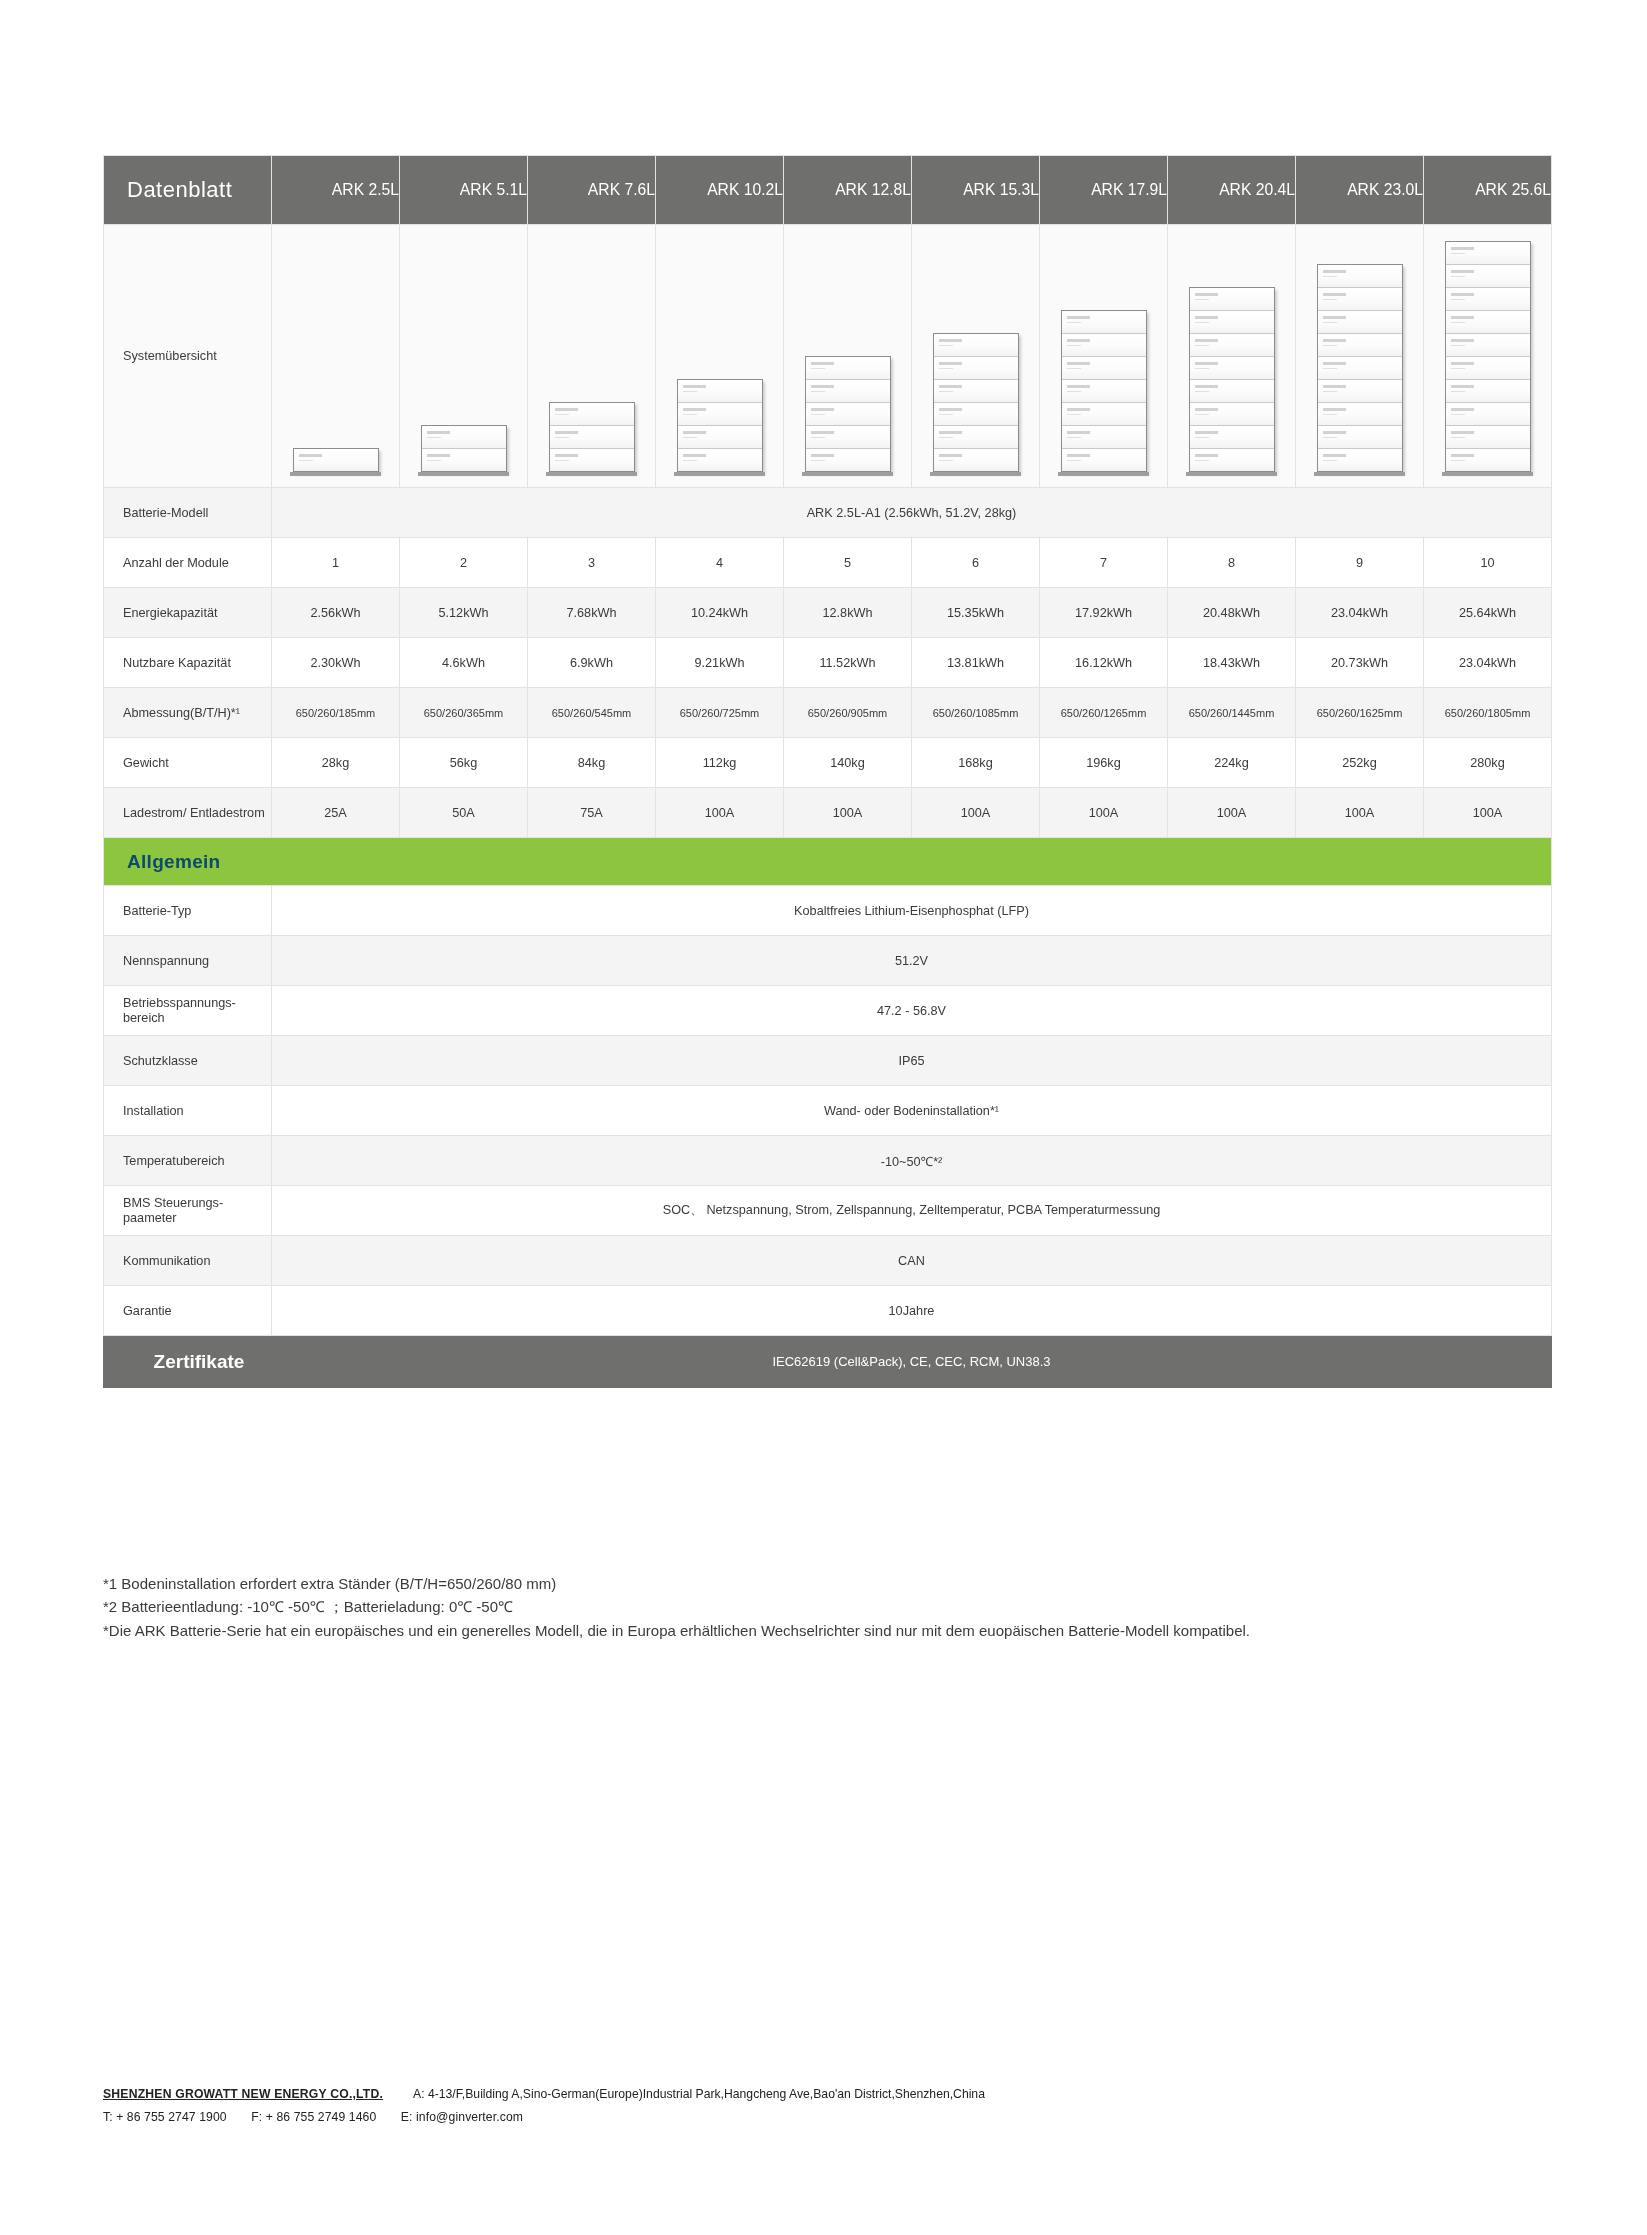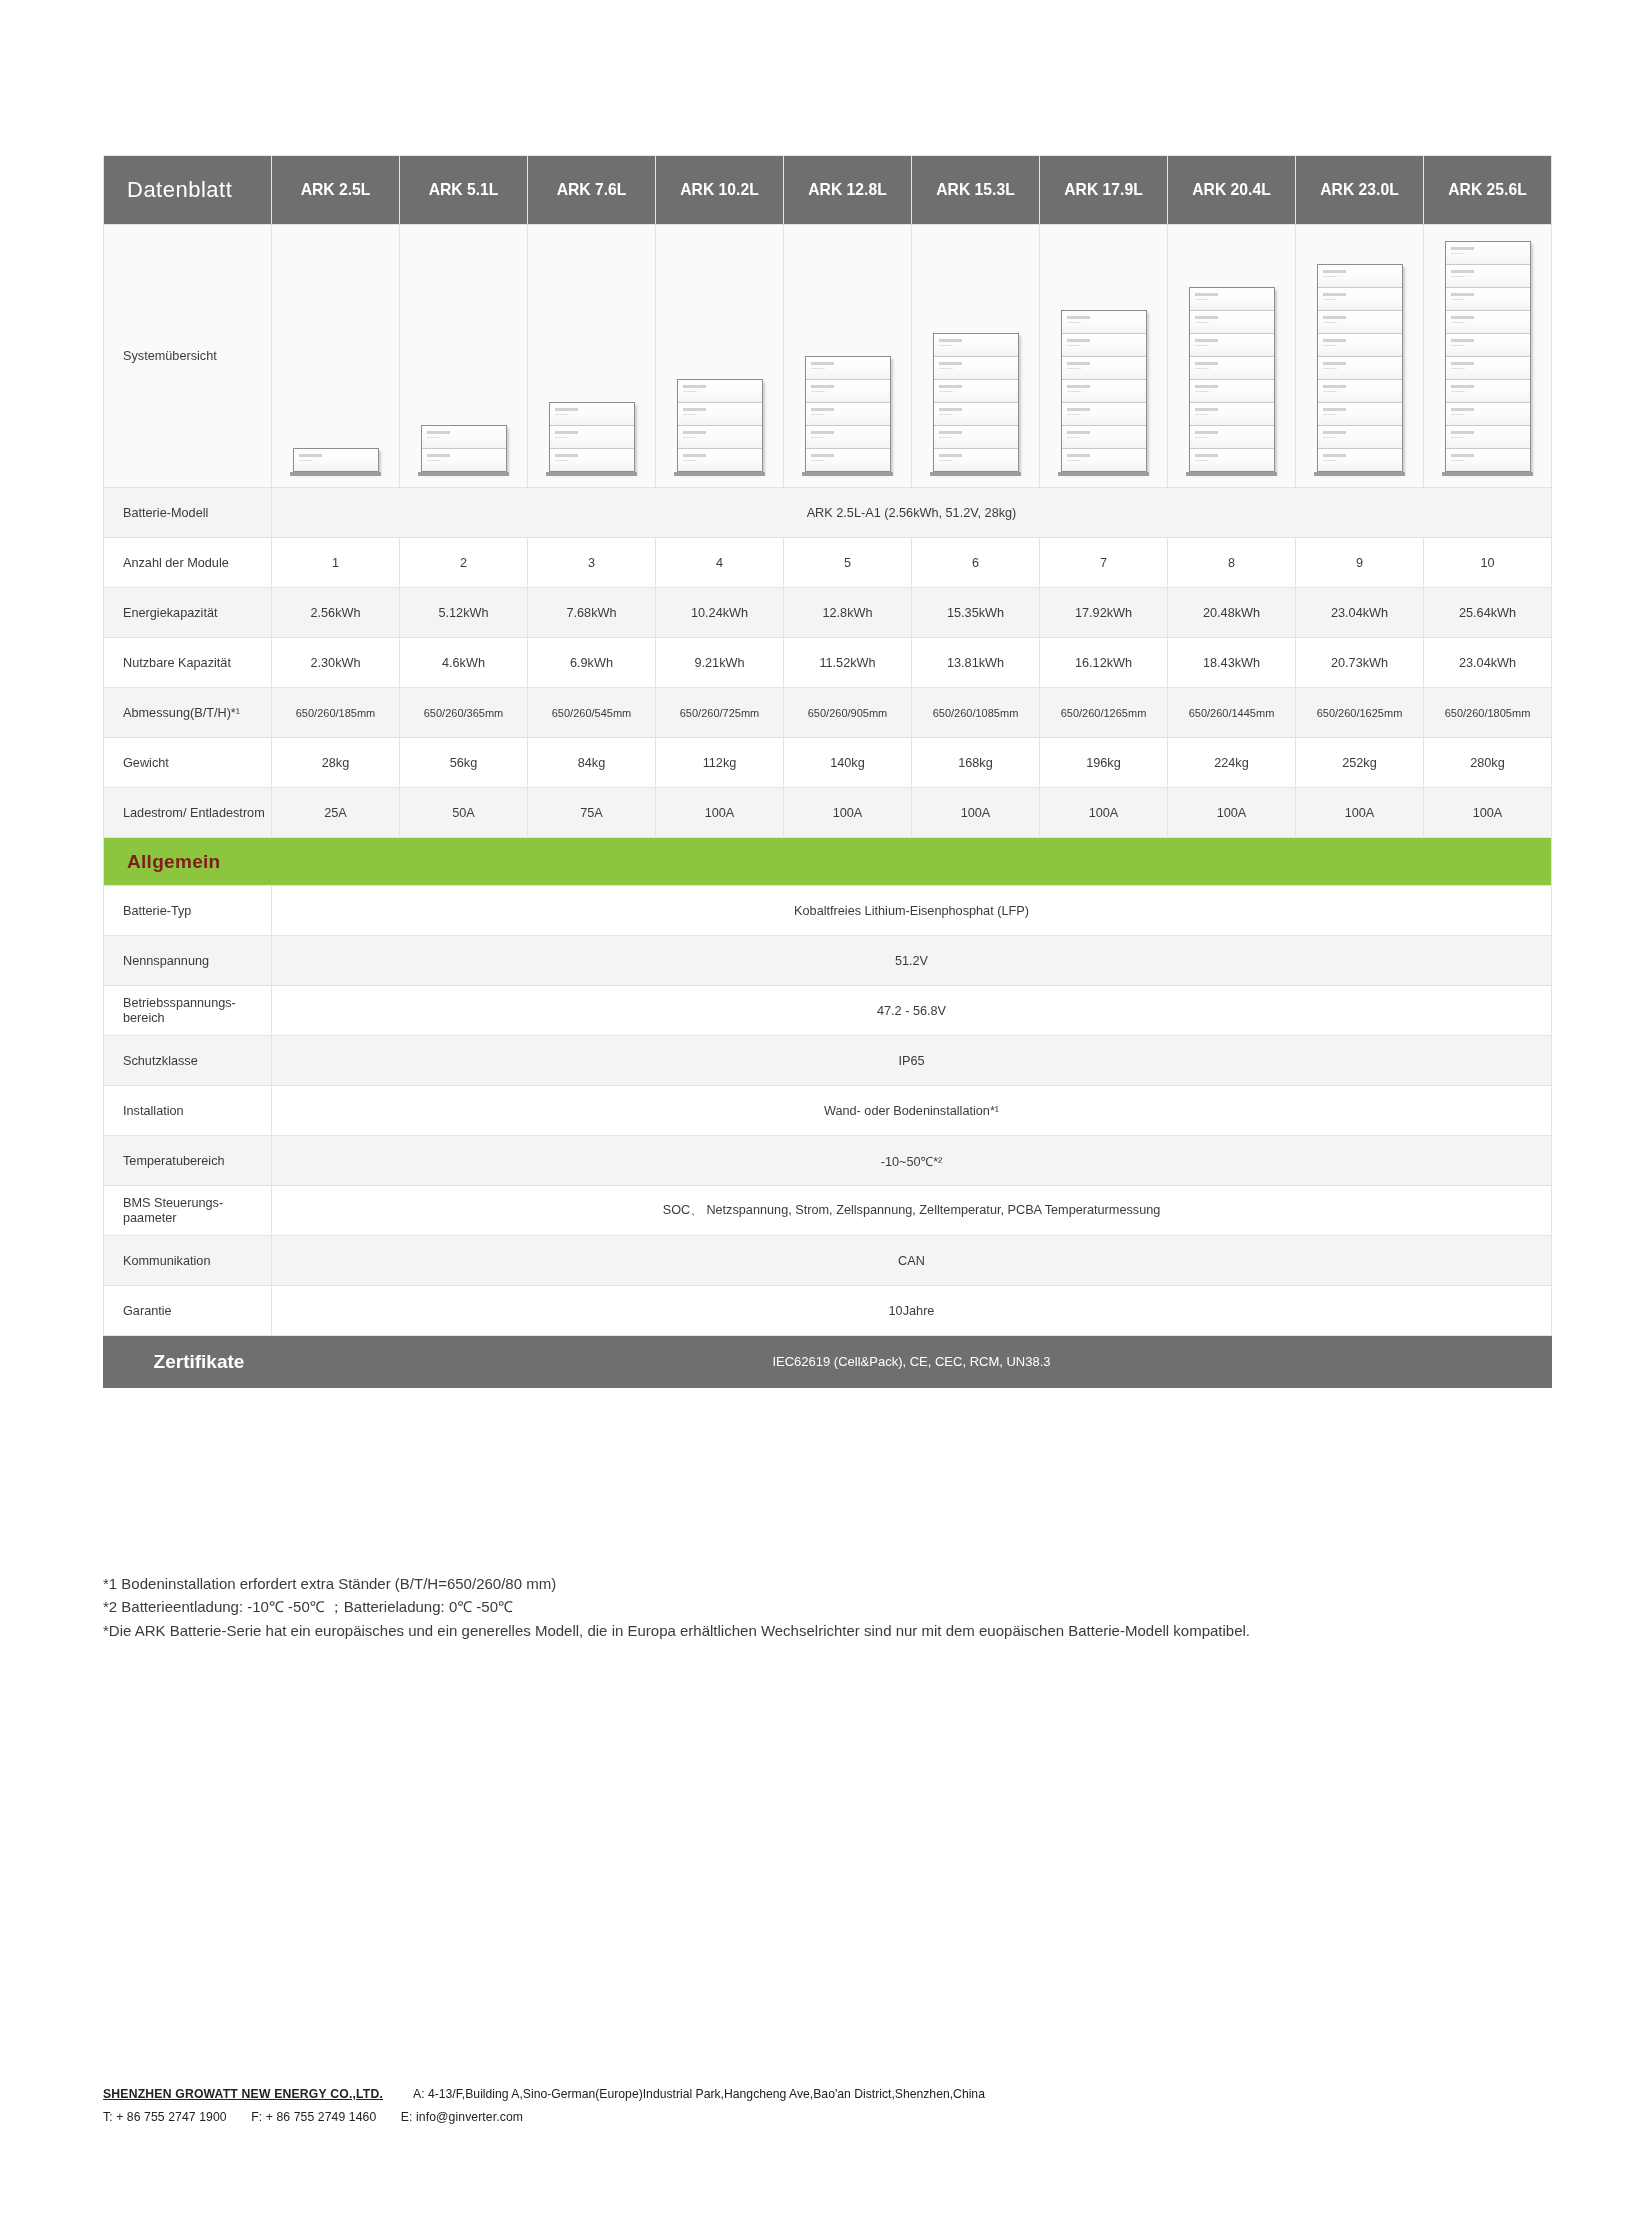--- a/index.html
+++ b/index.html
@@ -47,22 +47,22 @@
     letter-spacing: 0.5px;
     text-align: left;
     padding-left: 23px !important;
     height: 68px;
     border: 0.9px solid #6f6f6e;
   }
   .hdr-model {
     background: #6f6f6e;
     color: #ffffff;
     font-size: 15.7px;
-    font-weight: bold;
-    text-align: center;
+    font-weight: normal;
+    text-align: right;
     height: 68px;
     border-left: 0.9px solid #ffffff;
     border-top: 0.9px solid #6f6f6e;
     border-bottom: 0.9px solid #6f6f6e;
     border-right: 0.9px solid #6f6f6e;
   }
   .label-cell {
     text-align: left;
     padding-left: 19px !important;
     font-size: 12.7px;
@@ -131,21 +131,21 @@
   }
   .stack .base {
     width: 91px;
     height: 3.5px;
     background: #9e9e9e;
   }
 
   
   .banner td {
     background: #8cc63e;
-    color: #7f1d1d;
+    color: #0c4a6e;
     font-size: 19px;
     font-weight: bold;
     height: 47px;
     padding-left: 23px !important;
     border: 0.9px solid #8cc63e;
     letter-spacing: 0.3px;
   }
   .dark-banner .lbl {
     background: #6f6f6e;
     color: #ffffff;

